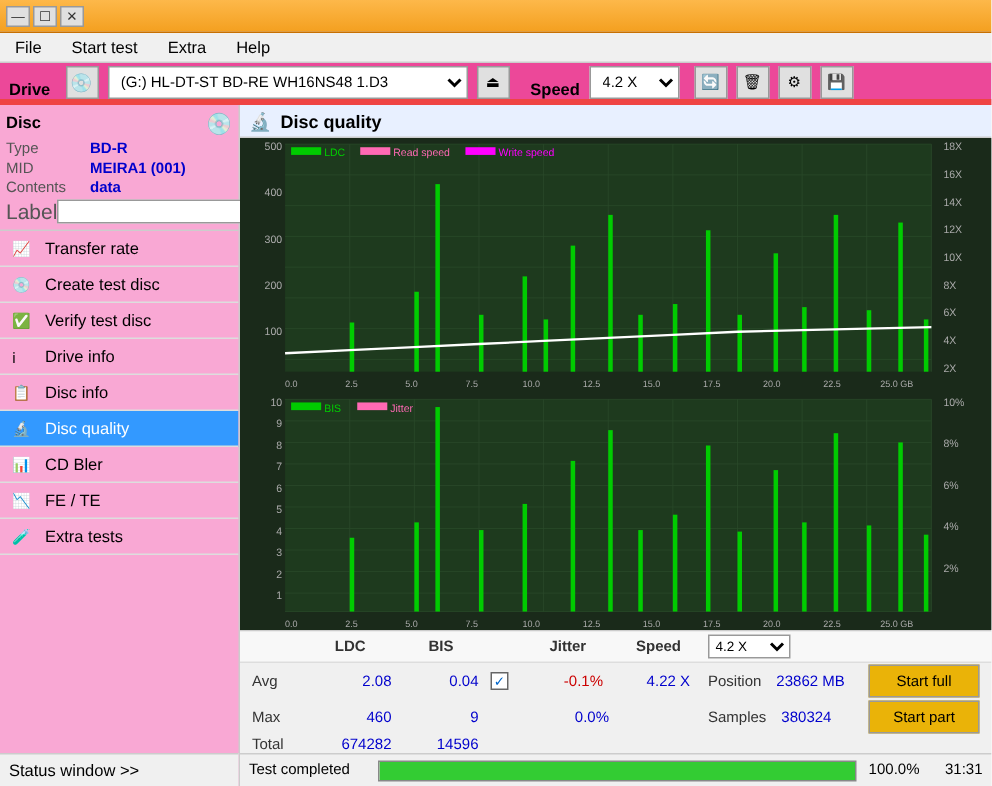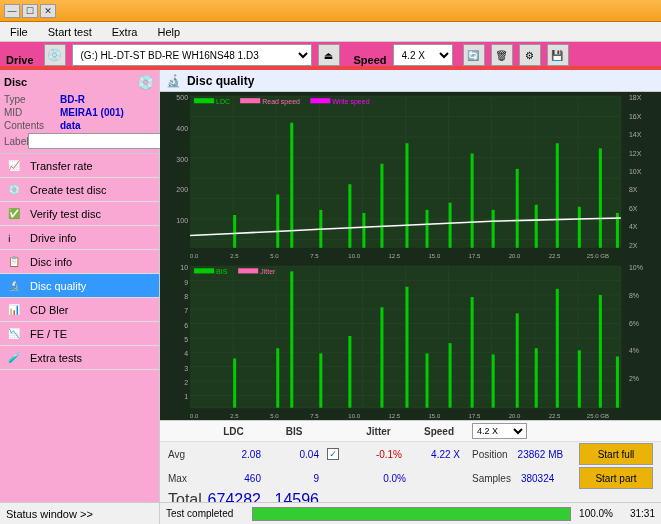--- a/index.html
+++ b/index.html
@@ -98,21 +98,21 @@
       font-size: 10px;
     }
     .disc-row-label { color: #555; width: 56px; }
     .disc-row-value { color: #0000cc; font-weight: bold; flex: 1; }
     .disc-row-value.data { color: #0000cc; }
     .label-input-row {
       display: flex;
       align-items: center;
       margin-top: 2px;
     }
-    .label-text { font-size: 10px; color: #555; width: 34px; }
+    .label-text { font-size: 14px; color: #555; width: 34px; }
     .label-input {
       height: 16px; border: 1px solid #999; background: white;
       font-size: 10px; flex: 1; padding: 0 2px;
     }
     .label-btn {
       width: 18px; height: 16px; background: #e0e0e0;
       border: 1px solid #999; font-size: 9px;
       display: flex; align-items: center; justify-content: center;
       cursor: pointer; margin-left: 2px;
     }
@@ -528,21 +528,21 @@
         <span style="width:30px; color:#333;">Max</span>
         <span style="width:55px; text-align:right; color:#0000cc;">460</span>
         <span style="width:50px; text-align:right; color:#0000cc;">9</span>
         <span style="width:16px;"></span>
         <span style="width:55px; text-align:right; color:#0000cc;">0.0%</span>
         <span style="width:50px;"></span>
         <span style="font-size:10px; color:#333;">Samples</span>
         <span style="color:#0000cc; font-size:10px; margin-left:2px;">380324</span>
         <div class="action-btn" style="margin-left:auto;">Start part</div>
       </div>
-      <div style="display:flex; align-items:flex-end; padding:1px 8px; font-size:16px; gap:8px;">
+      <div style="display:flex; align-items:flex-end; padding:1px 8px; font-size:10px; gap:8px;">
         <span style="width:30px; color:#333;">Total</span>
         <span style="width:55px; text-align:right; color:#0000cc;">674282</span>
         <span style="width:50px; text-align:right; color:#0000cc;">14596</span>
       </div>
     </div>
 
     <div class="progress-area">
       <span class="progress-label">Test completed</span>
       <div class="progress-bar-outer">
         <div class="progress-bar-inner" style="width:100%;"></div>

